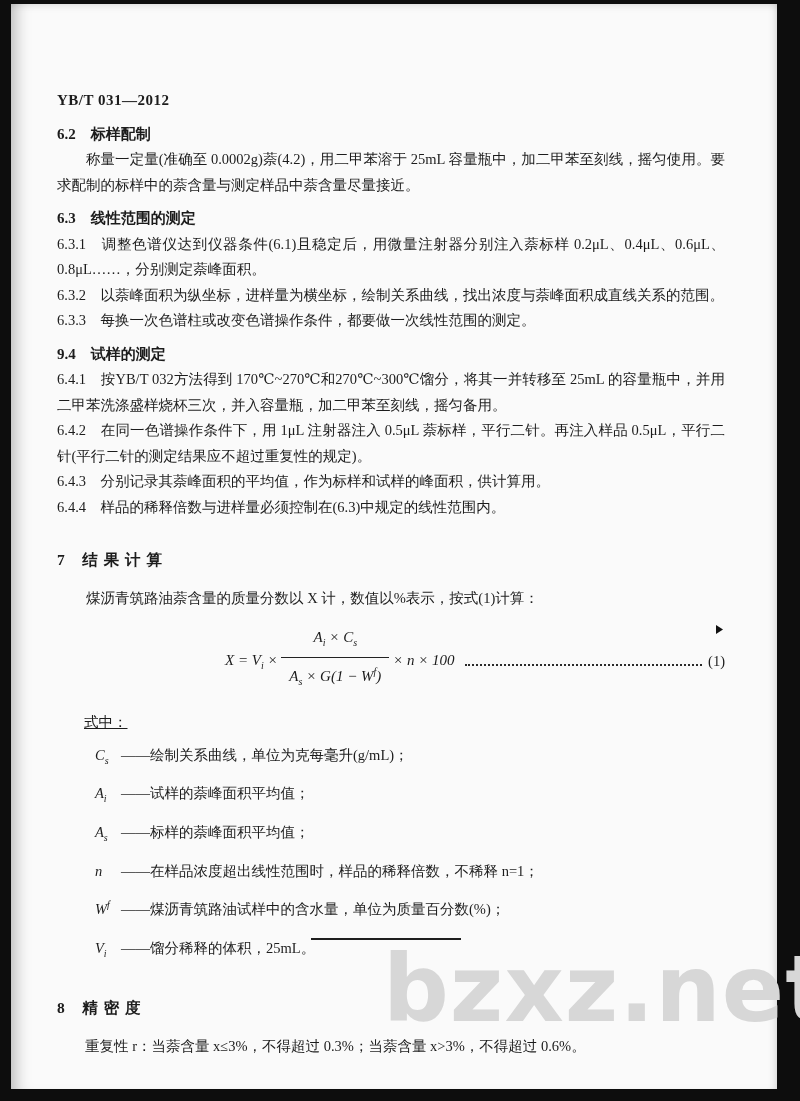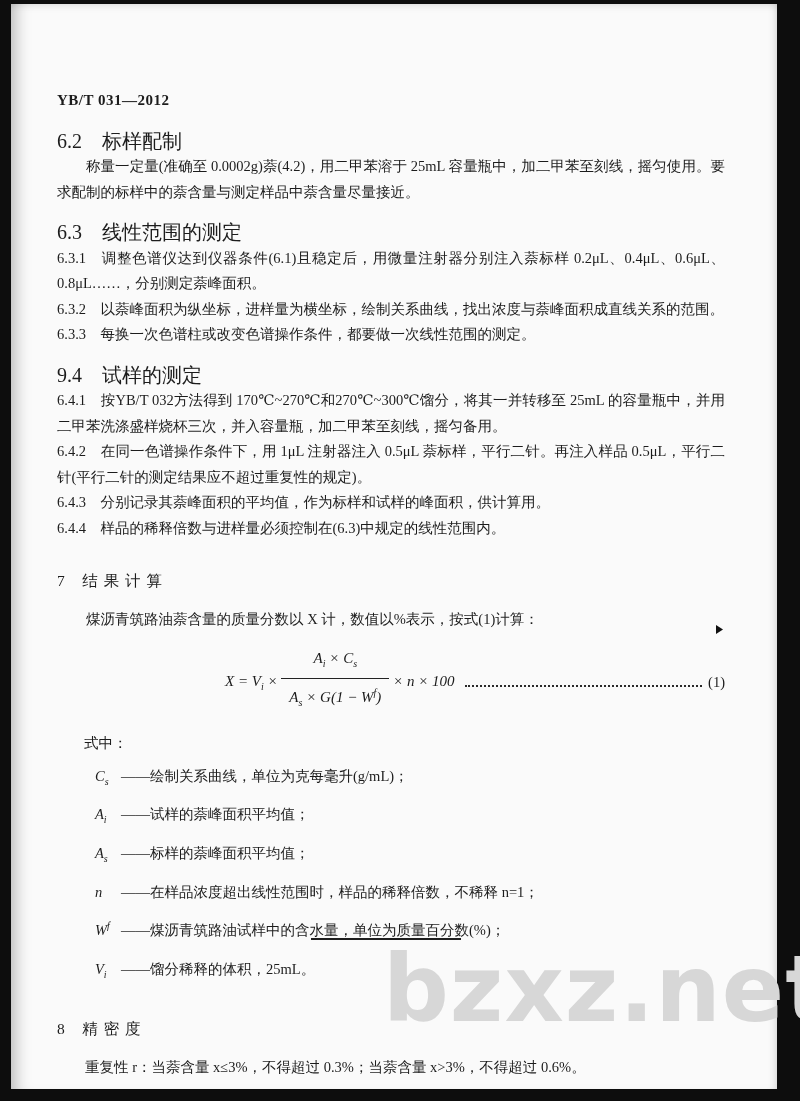--- a/index.html
+++ b/index.html
@@ -3,34 +3,34 @@
 <meta charset="utf-8">
 <style>
   html,body{margin:0;padding:0;background:#444;}
   .scan{position:relative;width:800px;height:1101px;background:#0d0d0d;overflow:hidden;
         font-family:"Liberation Serif","DejaVu Serif",serif;color:#1c1c1c;}
   .page{position:absolute;left:11px;right:23px;top:4px;bottom:12px;background:#fafafa;
         box-shadow:inset 16px 0 16px -12px rgba(0,0,0,.28), inset -8px 0 10px -8px rgba(0,0,0,.2),
                    inset 0 8px 10px -8px rgba(0,0,0,.15);padding-left:16px;}
   .content{position:absolute;left:46px;right:52px;top:0;font-size:14.5px;line-height:25.5px;}
   .doc-number{margin-top:84px;font-weight:600;font-size:15px;letter-spacing:.5px;}
-  .h2{font-weight:400;font-size:20px;margin-top:15px;}
-  .h1{font-weight:400;font-size:15.5px;margin-top:27px;margin-bottom:13px;letter-spacing:1px;}
+  .h2{font-weight:700;font-size:15px;margin-top:8px;}
+  .h1{font-weight:700;font-size:15.5px;margin-top:27px;margin-bottom:13px;letter-spacing:1px;}
   .para{margin:0;text-align:justify;}
   .indent{text-indent:2em;}
   .num-para{margin:0;text-align:justify;}
   .formula-row{display:flex;align-items:center;margin:16px 0 14px 0;padding-left:168px;}
   .formula{font-style:italic;font-size:15px;white-space:nowrap;}
   .formula sub,.formula sup{font-size:10px;}
   .frac{display:inline-block;vertical-align:middle;text-align:center;margin:0 0;transform:translateY(-2px);}
   .frac .num{display:block;padding:0 8px 1px 8px;border-bottom:1.6px solid #222;}
   .frac .den{display:block;padding:1px 8px 0 8px;}
   .dots{flex:1;border-bottom:2.2px dotted #2a2a2a;margin:0 6px 0 10px;transform:translateY(3px);min-width:60px;}
   .eq-num{font-size:14.5px;}
-  .where{margin-top:10px;padding-left:27px;}
+  .where{margin-top:10px;padding-left:27px;text-decoration:underline;}
   .def-row{padding-left:38px;line-height:29px;}
   .def-term{display:inline-block;min-width:26px;font-style:italic;}
   .def-term sub,.def-term sup{font-size:10px;font-style:italic;}
   .p8{margin-top:14px;padding-left:28px;}
   .end-rule{position:absolute;left:300px;top:934px;width:150px;border-top:2px solid #1e1e1e;}
   .watermark{position:absolute;left:372px;top:940px;font-family:"DejaVu Sans","Liberation Sans",sans-serif;
              font-weight:700;font-size:92px;line-height:1;color:#d7d7d7;letter-spacing:1px;user-select:none;}
   .speck{position:absolute;left:705px;top:621px;width:7px;height:9px;background:#111;
          clip-path:polygon(0 0,100% 50%,0 100%);}
 </style>

